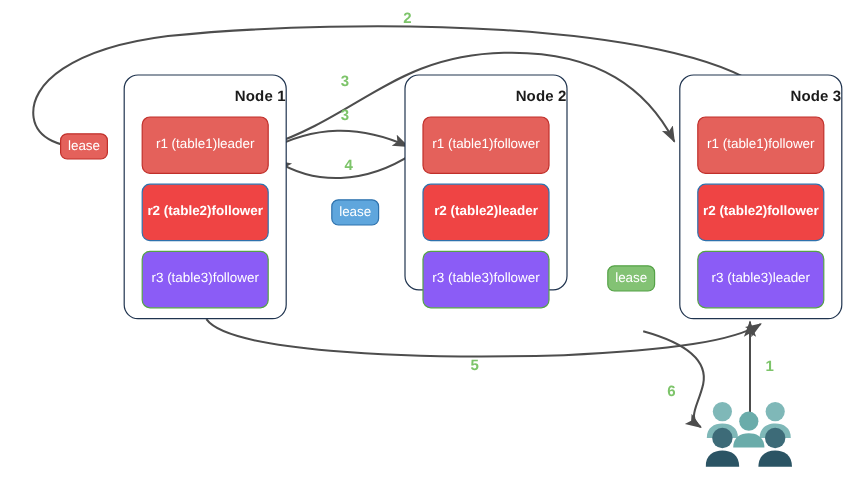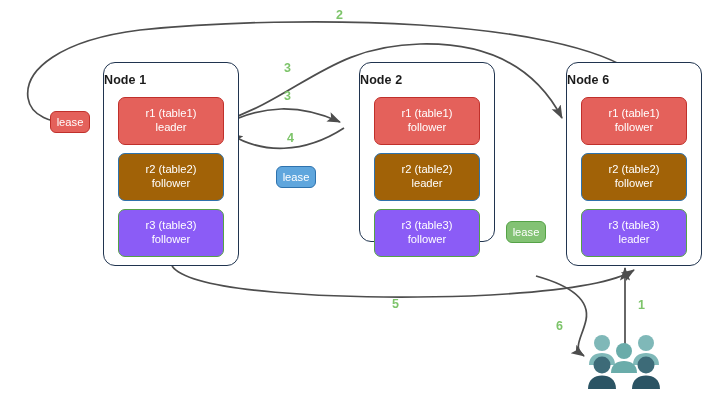--- a/index.html
+++ b/index.html
@@ -12,36 +12,36 @@
 
   .node-box{
     position:absolute;
     border:1.6px solid #20344f;
     border-radius:12px;
     background:#ffffff;
     box-sizing:border-box;
   }
   .node-title{
     position:absolute;left:0;right:0;top:10px;
-    text-align:left;
+    text-align:right;
     font-size:12.5px;font-weight:bold;color:#1b1b1b;
     letter-spacing:.1px;
   }
   .replica{
     position:absolute;left:14px;right:14px;
     height:48px;
     border-radius:7px;
     box-sizing:border-box;
-    display:flex;flex-direction:column;
+    display:flex;flex-direction:row;
     align-items:center;justify-content:center;
     color:#ffffff;font-size:11.2px;line-height:13.6px;
     text-align:center;
   }
   .r-red{background:#e4615b;border:1.4px solid #c0302b;}
-  .r-blue{background:#a16207;border:1.4px solid #2e72ad;}
+  .r-blue{background:#ef4444;border:1.4px solid #2e72ad;font-weight:bold;}
   .r-green{background:#8b5cf6;border:1.4px solid #55a247;}
 
   .lease{
     position:absolute;
     border-radius:6px;
     box-sizing:border-box;
     display:flex;align-items:center;justify-content:center;
     color:#ffffff;font-size:11.2px;
     height:22px;width:40px;
   }
@@ -103,38 +103,38 @@
     <div class="replica r-blue" style="top:90px;">
       <span>r2 (table2)</span>
       <span>follower</span>
     </div>
     <div class="replica r-green" style="top:146px;">
       <span>r3 (table3)</span>
       <span>follower</span>
     </div>
   </div>
 
-  <div class="node-box" style="left:359px;top:62px;width:136px;height:180px;">
+  <div class="node-box" style="left:337px;top:62px;width:136px;height:180px;">
     <div class="node-title">Node 2</div>
     <div class="replica r-red" style="top:34px;">
       <span>r1 (table1)</span>
       <span>follower</span>
     </div>
     <div class="replica r-blue" style="top:90px;">
       <span>r2 (table2)</span>
       <span>leader</span>
     </div>
     <div class="replica r-green" style="top:146px;">
       <span>r3 (table3)</span>
       <span>follower</span>
     </div>
   </div>
 
   <div class="node-box" style="left:566px;top:62px;width:136px;height:204px;">
-    <div class="node-title">Node 6</div>
+    <div class="node-title">Node 3</div>
     <div class="replica r-red" style="top:34px;">
       <span>r1 (table1)</span>
       <span>follower</span>
     </div>
     <div class="replica r-blue" style="top:90px;">
       <span>r2 (table2)</span>
       <span>follower</span>
     </div>
     <div class="replica r-green" style="top:146px;">
       <span>r3 (table3)</span>

